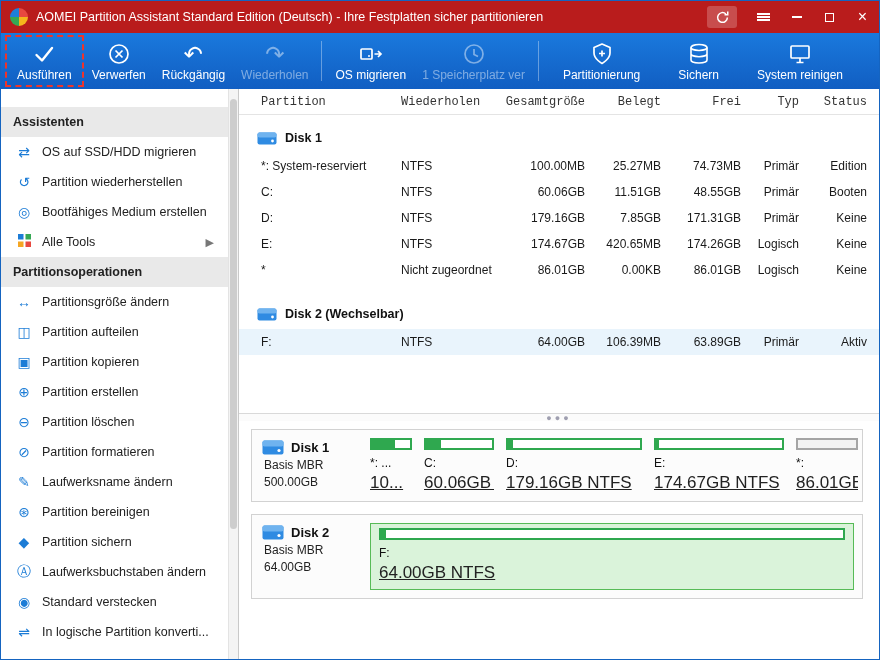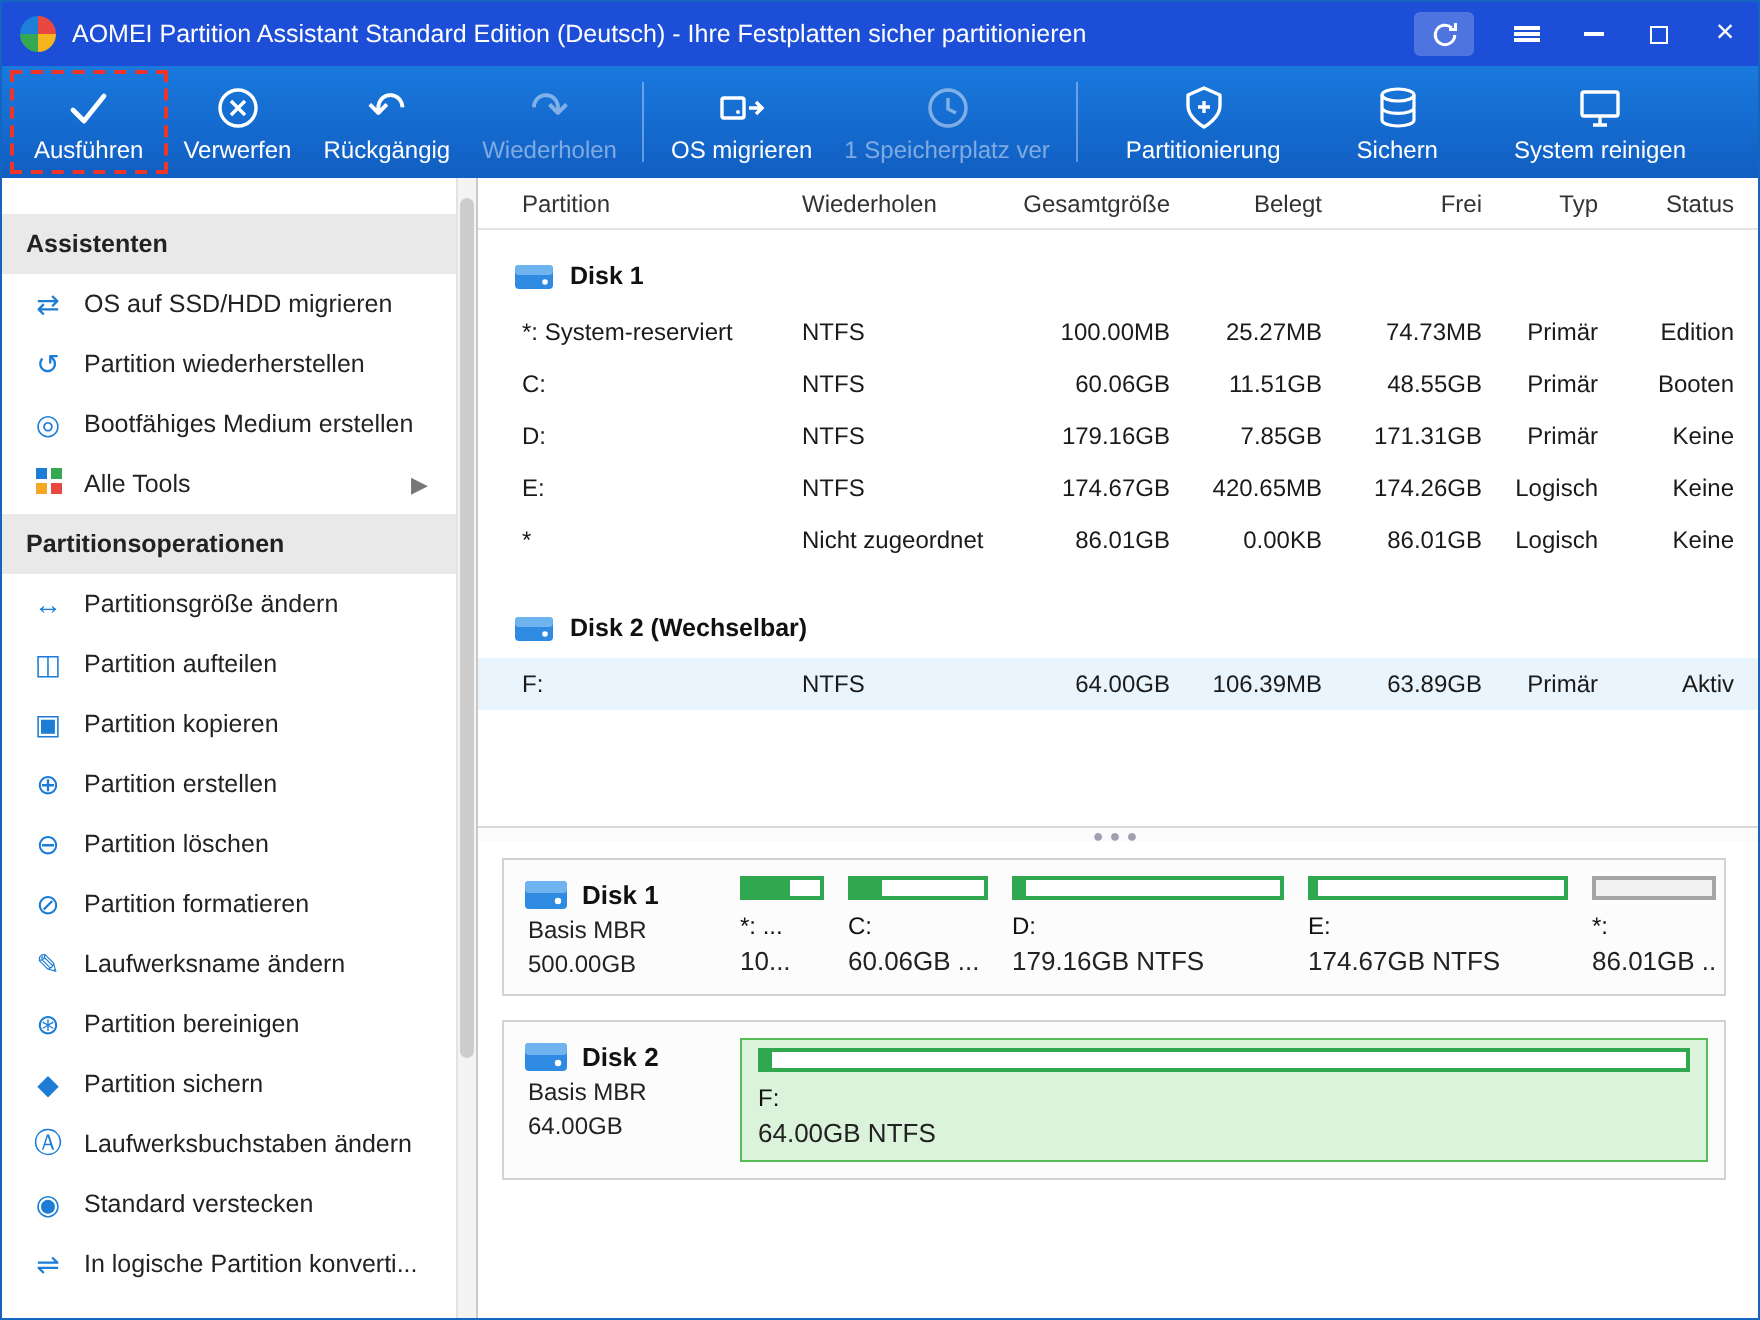--- a/index.html
+++ b/index.html
@@ -1,20 +1,20 @@
 <!DOCTYPE html>
 <html><head>
 <meta charset="utf-8">
 <style>
   * { margin:0; padding:0; box-sizing:border-box; }
   body { font-family:"Liberation Sans","DejaVu Sans",sans-serif; background:#555; }
   .window { width:880px; height:660px; border:1px solid #1564c0; background:#fff; overflow:hidden; display:flex; flex-direction:column; }
 
   
-  .titlebar { height:32px; background:#1d4ed8; display:flex; align-items:center; color:#fff; flex:0 0 auto; }
+  .titlebar { height:32px; background:#b91c1c; display:flex; align-items:center; color:#fff; flex:0 0 auto; }
   .logo { width:18px; height:18px; border-radius:50%; margin:0 8px 0 9px;
           background:conic-gradient(#e8483f 0 25%, #f5b51c 25% 50%, #35a854 50% 75%, #1d7fd9 75% 100%); flex:0 0 auto;}
   .title { font-size:12.5px; white-space:nowrap; overflow:hidden; }
   .tb-right { margin-left:auto; display:flex; align-items:center; height:100%; }
   .tb-btn { width:32px; height:26px; display:flex; align-items:center; justify-content:center; cursor:default; }
   .tb-btn.refresh { background:rgba(255,255,255,.22); border-radius:3px; margin-right:10px; width:30px; height:22px;}
   .tb-win { width:33px; height:32px; display:flex; align-items:center; justify-content:center; }
   .burger span { display:block; width:13px; height:1.6px; background:#fff; margin:1.6px 0; }
   .minline { width:10px; height:2px; background:#fff; }
   .maxbox { width:9px; height:9px; border:1.4px solid #fff; }
@@ -41,21 +41,21 @@
   .sicon { width:18px; text-align:center; color:#1c7cd6; font-size:14px; flex:0 0 auto; }
   .side-arrow { margin-left:auto; margin-right:24px; color:#777; font-size:11px; }
   .sscroll { position:absolute; top:0; right:0; width:10px; height:100%; background:#f4f4f4; border-left:1px solid #e3e3e3; }
   .sthumb { position:absolute; top:10px; left:1px; width:7px; height:430px; background:#cdcdcd; border-radius:4px; }
 
   
   .main { flex:1; display:flex; flex-direction:column; min-width:0; background:#fff; }
   .list { height:324px; flex:0 0 auto; }
   .grid7 { display:grid; grid-template-columns:140px 100px 84px 76px 80px 58px 1fr; align-items:center;
            padding-left:22px; padding-right:12px; font-size:12px; color:#1a1a1a; }
-  .thead { height:26px; border-bottom:1px solid #e4e4e4; color:#333; }
+  .thead { height:26px; border-bottom:1px solid #e4e4e4; color:#333;font-family:Liberation Mono, monospace; }
   .c-r { text-align:right; }
   .tgap { height:8px; }
   .grp-hdr { height:30px; display:flex; align-items:center; gap:8px; padding-left:18px; font-weight:bold; font-size:12.5px; color:#111; }
   .trow { height:26px; cursor:default; }
   .trow.hl { background:#e9f4fc; }
   .gap16 { height:16px; }
 
   
   .splitter { height:8px; border-top:1px solid #d9d9d9; background:#fbfbfb; display:flex; align-items:center; justify-content:center; flex:0 0 auto; }
   .splitter .dots { color:#9f9fb0; font-size:9px; letter-spacing:3px; line-height:0; }
@@ -65,21 +65,21 @@
   .diskcard { border:1px solid #d2d2d2; background:#fcfcfc; display:flex; margin-bottom:12px; padding:8px 8px 8px 10px; }
   .dinfo { width:102px; flex:0 0 auto; display:flex; flex-direction:column; gap:3px; padding-top:2px; }
   .dname { font-weight:bold; font-size:13px; display:flex; align-items:center; gap:7px; color:#111; }
   .dmeta { font-size:12px; color:#222; padding-left:2px; }
   .dparts { flex:1; display:flex; gap:12px; padding-left:6px; min-width:0; }
   .part { flex:0 0 auto; cursor:default; }
   .pbar { height:12px; border:2px solid #2fa84f; background:#fff; overflow:hidden; }
   .pbar .fill { height:100%; background:#2fa84f; }
   .pbar.gray { border-color:#a5a5a5; background:#f2f2f2; }
   .pl1 { font-size:12px; margin-top:6px; color:#111; }
-  .pl2 { font-size:13px; margin-top:3px; color:#222; white-space:nowrap; overflow:hidden; }
+  .pl2 { font-size:17px; margin-top:3px; color:#222; white-space:nowrap; overflow:hidden;text-decoration:underline; }
   .part.selected { flex:1 1 auto; background:#daf3da; border:1px solid #57bb57; padding:4px 8px 6px 8px; }
   .part.selected .pbar { margin-top:0; }
 
   svg { display:block; }
 </style>
 </head>
 <body>
 
 <div class="window">
 

